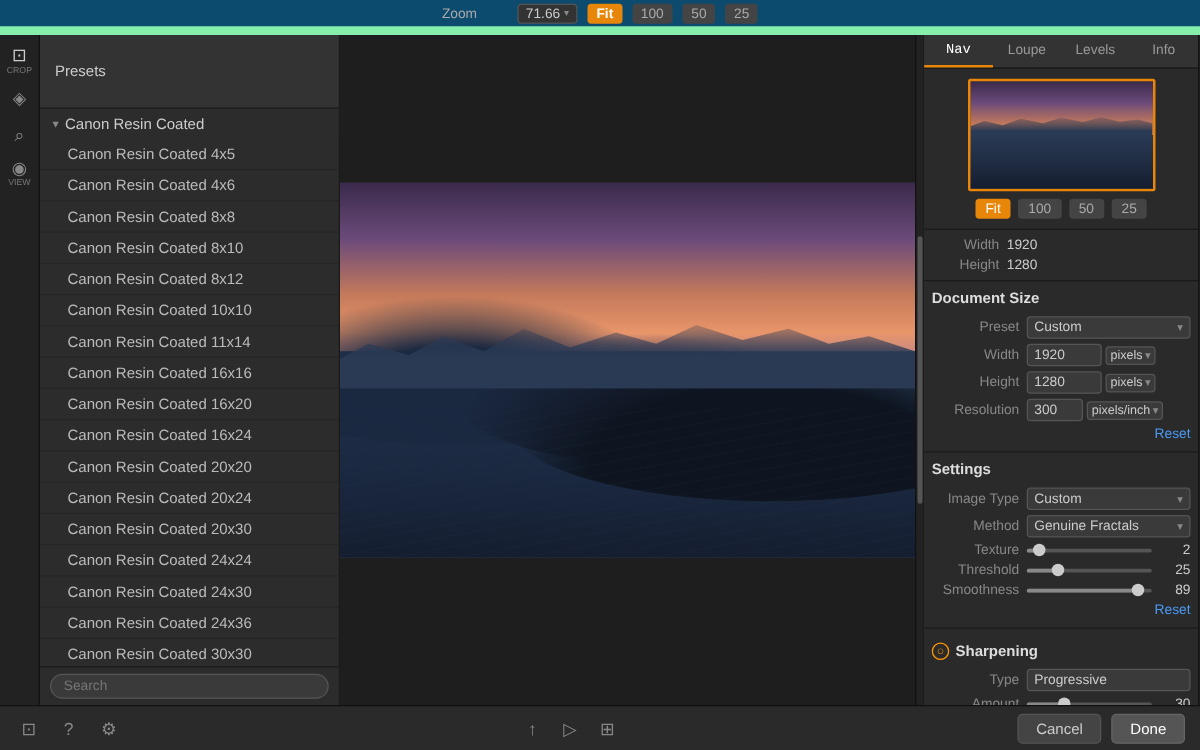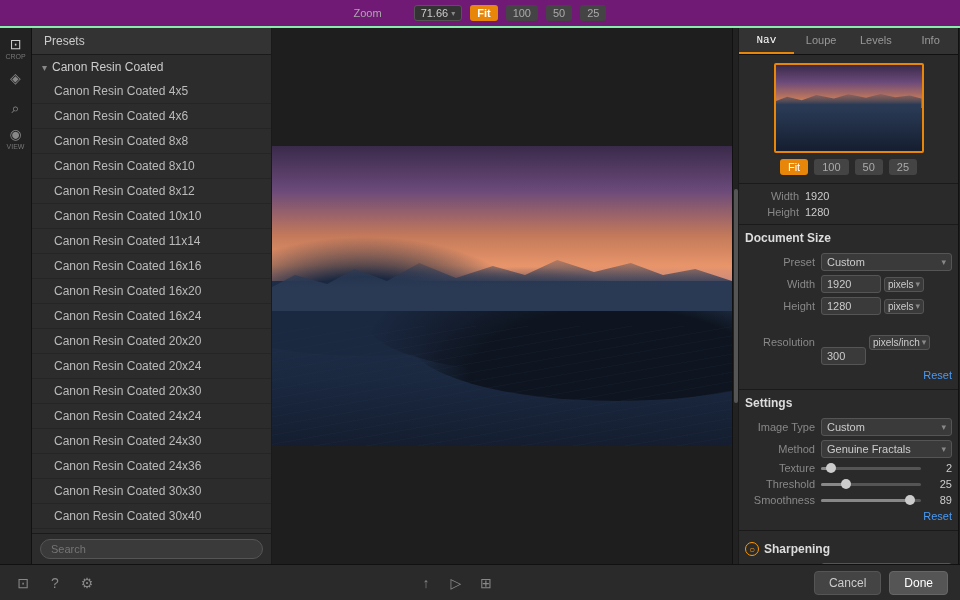--- a/index.html
+++ b/index.html
@@ -11,26 +11,26 @@
       font-size: 12px;
       color: #ccc;
       overflow: hidden;
       display: flex;
       flex-direction: column;
     }
 
     
     .top-bar {
       height: 28px;
-      background: #701a75;
+      background: #0c4a6e;
       display: flex;
       align-items: center;
       justify-content: center;
       gap: 8px;
-      border-bottom: 2px solid #86efac;
+      border-bottom: 7px solid #86efac;
       flex-shrink: 0;
     }
     .zoom-label { color: #aaa; font-size: 11px; }
     .zoom-value {
       background: #333;
       border: 1px solid #555;
       border-radius: 3px;
       padding: 1px 6px;
       font-size: 11px;
       color: #ccc;
@@ -70,21 +70,21 @@
     
     .left-sidebar {
       width: 240px;
       background: #2c2c2c;
       border-right: 1px solid #1a1a1a;
       display: flex;
       flex-direction: column;
       flex-shrink: 0;
     }
     .presets-header {
-      padding: 6px 12px;
+      padding: 22px 12px;
       font-size: 12px;
       color: #ccc;
       border-bottom: 1px solid #1a1a1a;
       background: #333;
     }
     .preset-group-header {
       display: flex;
       align-items: center;
       padding: 5px 10px;
       font-size: 12px;
@@ -662,21 +662,21 @@
           <input class="field-input" type="text" value="1280" style="">
           <div class="field-unit-select">
             <span>pixels</span>
             <span class="drop-arrow">▾</span>
           </div>
         </div>
       </div>
       <div class="field-row">
         <span class="field-label">Resolution</span>
         <div class="field-value-container">
-          <input class="field-input" type="text" value="300" style="width: 45px; margin-top: 28px;">
+          <input class="field-input" type="text" value="300" style="width: 45px;">
           <div class="field-unit-select">
             <span>pixels/inch</span>
             <span class="drop-arrow">▾</span>
           </div>
         </div>
       </div>
       <div class="reset-btn">Reset</div>
     </div>
 
     <div class="section">

